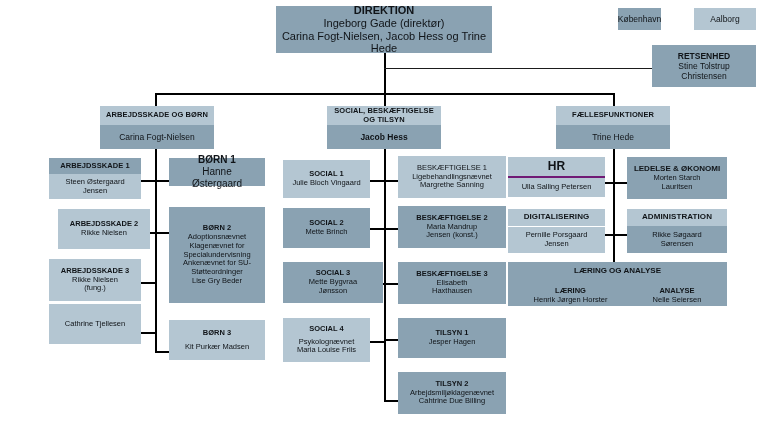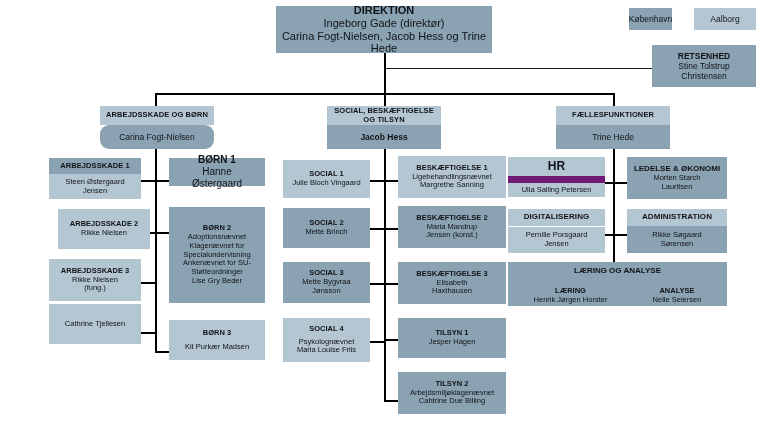--- a/index.html
+++ b/index.html
@@ -123,39 +123,39 @@
   <div class="line hline" style="left:613px; top:234px; width:14px;"></div>
 
   <div class="box" style="left:276px; top:6px; width:216px; height:47px; font-size:11px;">
     <div class="t-dark solid">
       <div style="font-weight:bold;">DIREKTION</div>
       <div>Ingeborg Gade (direktør)</div>
       <div>Carina Fogt-Nielsen, Jacob Hess og Trine Hede</div>
     </div>
   </div>
 
-  <div class="box t-dark" style="left:618px; top:8px; width:43px; height:22px; font-size:8.5px;margin-left:11px;">
+  <div class="box t-dark" style="left:618px; top:8px; width:43px; height:22px; font-size:8.5px;">
     <div class="solid">København</div>
   </div>
 
   <div class="box t-light" style="left:694px; top:8px; width:62px; height:22px; font-size:8.5px;">
     <div class="solid">Aalborg</div>
   </div>
 
   <div class="box t-dark" style="left:652px; top:45px; width:104px; height:42px; font-size:8.5px;">
     <div class="solid">
       <div style="font-weight:bold;">RETSENHED</div>
       <div>Stine Tolstrup</div>
       <div>Christensen</div>
     </div>
   </div>
 
   <div class="box" style="left:100px; top:106px; width:114px; height:43px; font-size:7.5px;">
     <div class="hdr t-light" style="height:19px;">ARBEJDSSKADE OG BØRN</div>
-    <div class="body t-dark" style="font-size:8.5px;border-radius:9px;">Carina Fogt-Nielsen</div>
+    <div class="body t-dark" style="font-size:8.5px;">Carina Fogt-Nielsen</div>
   </div>
 
   <div class="box" style="left:327px; top:106px; width:114px; height:43px; font-size:7.5px;">
     <div class="hdr t-light" style="height:19px;">SOCIAL, BESKÆFTIGELSE OG TILSYN</div>
     <div class="body t-dark" style="font-size:8.5px;font-weight:bold;">Jacob Hess</div>
   </div>
 
   <div class="box" style="left:556px; top:106px; width:114px; height:43px; font-size:7.5px;">
     <div class="hdr t-light" style="height:19px;">FÆLLESFUNKTIONER</div>
     <div class="body t-dark" style="font-size:8.5px;">Trine Hede</div>
@@ -224,39 +224,39 @@
     </div>
   </div>
 
   <div class="box t-dark" style="left:283px; top:208px; width:87px; height:40px; font-size:7.5px;">
     <div class="solid">
       <div style="font-weight:bold;">SOCIAL 2</div>
       <div>Mette Brinch</div>
     </div>
   </div>
 
-  <div class="box t-dark" style="left:283px; top:262px; width:87px; height:41px; font-size:7.5px;">
+  <div class="box t-dark" style="left:283px; top:262px; width:100px; height:41px; font-size:7.5px;">
     <div class="solid">
       <div style="font-weight:bold;">SOCIAL 3</div>
       <div>Mette Bygvraa</div>
       <div>Jønsson</div>
     </div>
   </div>
 
   <div class="box t-light" style="left:283px; top:318px; width:87px; height:44px; font-size:7.5px;">
     <div class="solid">
       <div style="font-weight:bold; margin-bottom:4px;">SOCIAL 4</div>
       <div>Psykolognævnet</div>
       <div>Maria Louise Friis</div>
     </div>
   </div>
 
   <div class="box t-light" style="left:398px; top:156px; width:108px; height:42px; font-size:7.5px;">
     <div class="solid">
-      <div style="font-weight:bold;">BESKÆFTIGELSE 1</div>
+      <div style="font-weight:normal;">BESKÆFTIGELSE 1</div>
       <div>Ligebehandlingsnævnet</div>
       <div>Margrethe Sanning</div>
     </div>
   </div>
 
   <div class="box t-dark" style="left:398px; top:206px; width:108px; height:42px; font-size:7.5px;">
     <div class="solid">
       <div style="font-weight:bold;">BESKÆFTIGELSE 2</div>
       <div>Maria Mandrup</div>
       <div>Jensen (konst.)</div>
@@ -281,21 +281,21 @@
   <div class="box t-dark" style="left:398px; top:372px; width:108px; height:42px; font-size:7.5px;">
     <div class="solid">
       <div style="font-weight:bold;">TILSYN 2</div>
       <div>Arbejdsmiljøklagenævnet</div>
       <div>Cahtrine Due Billing</div>
     </div>
   </div>
 
   <div class="box" style="left:508px; top:157px; width:97px; height:40px; font-size:7.5px;">
     <div class="hdr t-light" style="height:19px; font-size:12px;">HR</div>
-    <div class="body t-light" style="border-top:7px solid #701a75;">
+    <div class="body t-light" style="border-top:2px solid #701a75;">
       <div>Ulla Salling Petersen</div>
     </div>
   </div>
 
   <div class="box" style="left:508px; top:209px; width:97px; height:44px; font-size:7.5px;">
     <div class="hdr t-light" style="height:17px; font-size:8px;">DIGITALISERING</div>
     <div class="body t-light" style="border-top:1px solid #ffffff;">
       <div>Pernille Porsgaard</div>
       <div>Jensen</div>
     </div>

